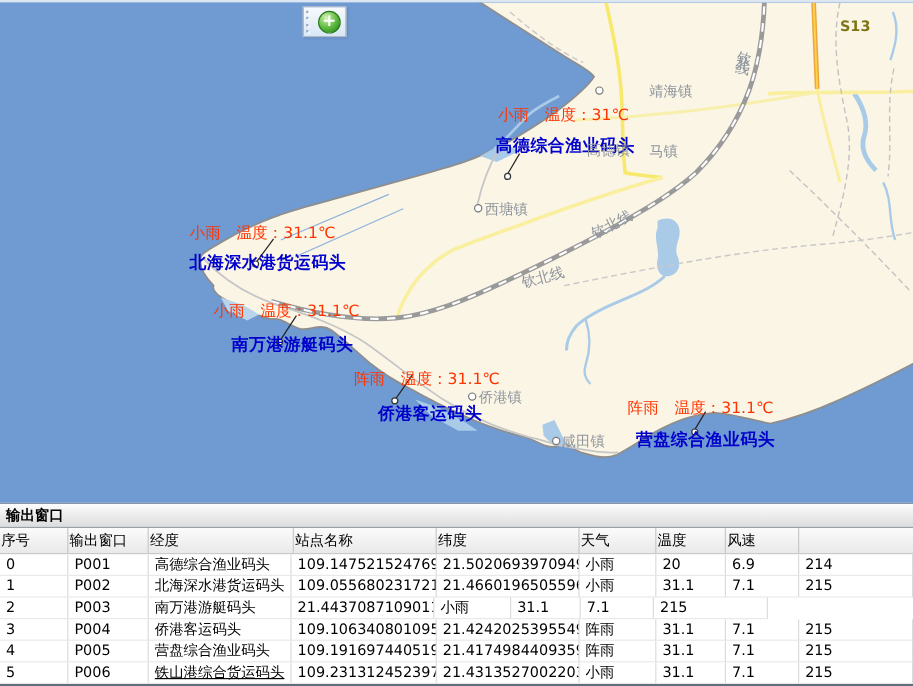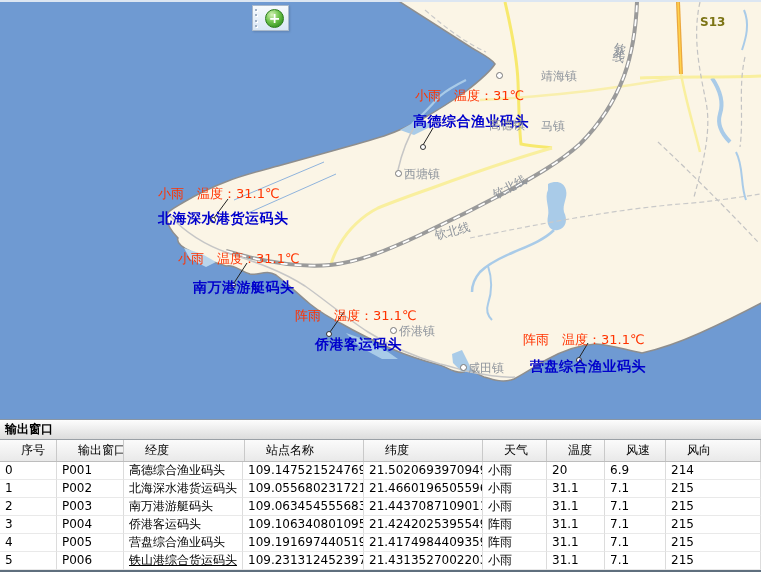--- a/index.html
+++ b/index.html
@@ -23,21 +23,21 @@
   .grip{width:7px;height:18px;margin-left:2px;display:flex;flex-direction:column;justify-content:space-between;}
   .grip i{display:block;width:2px;height:2px;background:#9fb0c4;box-shadow:1px 1px 0 #fff;}
   .add-btn{width:19px;height:19px;margin-left:3px;border-radius:50%;
     background:radial-gradient(circle at 35% 28%,#d6f3b8,#6cc24a 45%,#2f8f1f 85%);
     border:1px solid #2a7c1a;color:#fff;font-size:14px;font-weight:bold;line-height:17px;text-align:center;cursor:pointer;box-sizing:border-box;}
   
   .output-panel{width:761px;border-top:1px solid #8a96a3;background:#fff;}
   .panel-title{height:19px;line-height:19px;padding-left:5px;font-size:12px;font-weight:bold;color:#000;
     background:linear-gradient(#fdfdfd,#dcdcdc);border-bottom:1px solid #9aa0a6;}
   .thead{display:flex;height:21px;background:linear-gradient(#fbfbfb,#e9e9e9);border-bottom:1px solid #bdbdbd;}
-  .th{box-sizing:border-box;height:21px;line-height:20px;padding-left:21px;font-size:12px;color:#000;
+  .th{box-sizing:border-box;height:21px;line-height:20px;padding-left:1px;font-size:12px;color:#000;
     border-right:1px solid #c9c9c9;overflow:hidden;white-space:nowrap;}
   .tbody{border-bottom:2px solid #5f6f7e;}
   .tr{display:flex;height:18px;background:#fff;}
   .td{box-sizing:border-box;height:18px;line-height:17px;padding-left:5px;font-size:12px;color:#000;
     border-right:1px solid #dcdcdc;border-bottom:1px solid #e9e9e9;overflow:hidden;white-space:nowrap;}
 </style>
 </head>
 <body>
 
 <div class="screen">
@@ -151,21 +151,20 @@
     <div>
       <div class="thead" id="thead">
           <div class="th" style="width: 57px;">序号</div>
           <div class="th" style="width: 67px;">输出窗口</div>
           <div class="th" style="width: 121px;">经度</div>
           <div class="th" style="width: 119px;">站点名称</div>
           <div class="th" style="width: 119px;">纬度</div>
           <div class="th" style="width: 64px;">天气</div>
           <div class="th" style="width: 58px;">温度</div>
           <div class="th" style="width: 61px;">风速</div>
-          <div class="th" style="width: 95px;">风向</div>
         </div>
       <div class="tbody" id="tbody">
           <div class="tr">
             <div class="td" style="width: 57px;">0</div>
             <div class="td" style="width: 67px;">P001</div>
             <div class="td" style="width: 119px;">高德综合渔业码头</div>
             <div class="td" style="width: 121px;">109.147521524769</div>
             <div class="td" style="width: 119px;">21.5020693970949</div>
             <div class="td" style="width: 64px;">小雨</div>
             <div class="td" style="width: 58px;">20</div>
@@ -180,21 +179,20 @@
             <div class="td" style="width: 119px;">21.4660196505596</div>
             <div class="td" style="width: 64px;">小雨</div>
             <div class="td" style="width: 58px;">31.1</div>
             <div class="td" style="width: 61px;">7.1</div>
             <div class="td" style="width: 95px;">215</div>
           </div>
           <div class="tr">
             <div class="td" style="width: 57px;">2</div>
             <div class="td" style="width: 67px;">P003</div>
             <div class="td" style="width: 119px;">南万港游艇码头</div>
-            <div class="td" style="width: 121px;">109.063454555683</div>
             <div class="td" style="width: 119px;">21.4437087109011</div>
             <div class="td" style="width: 64px;">小雨</div>
             <div class="td" style="width: 58px;">31.1</div>
             <div class="td" style="width: 61px;">7.1</div>
             <div class="td" style="width: 95px;">215</div>
           </div>
           <div class="tr">
             <div class="td" style="width: 57px;">3</div>
             <div class="td" style="width: 67px;">P004</div>
             <div class="td" style="width: 119px;">侨港客运码头</div>

